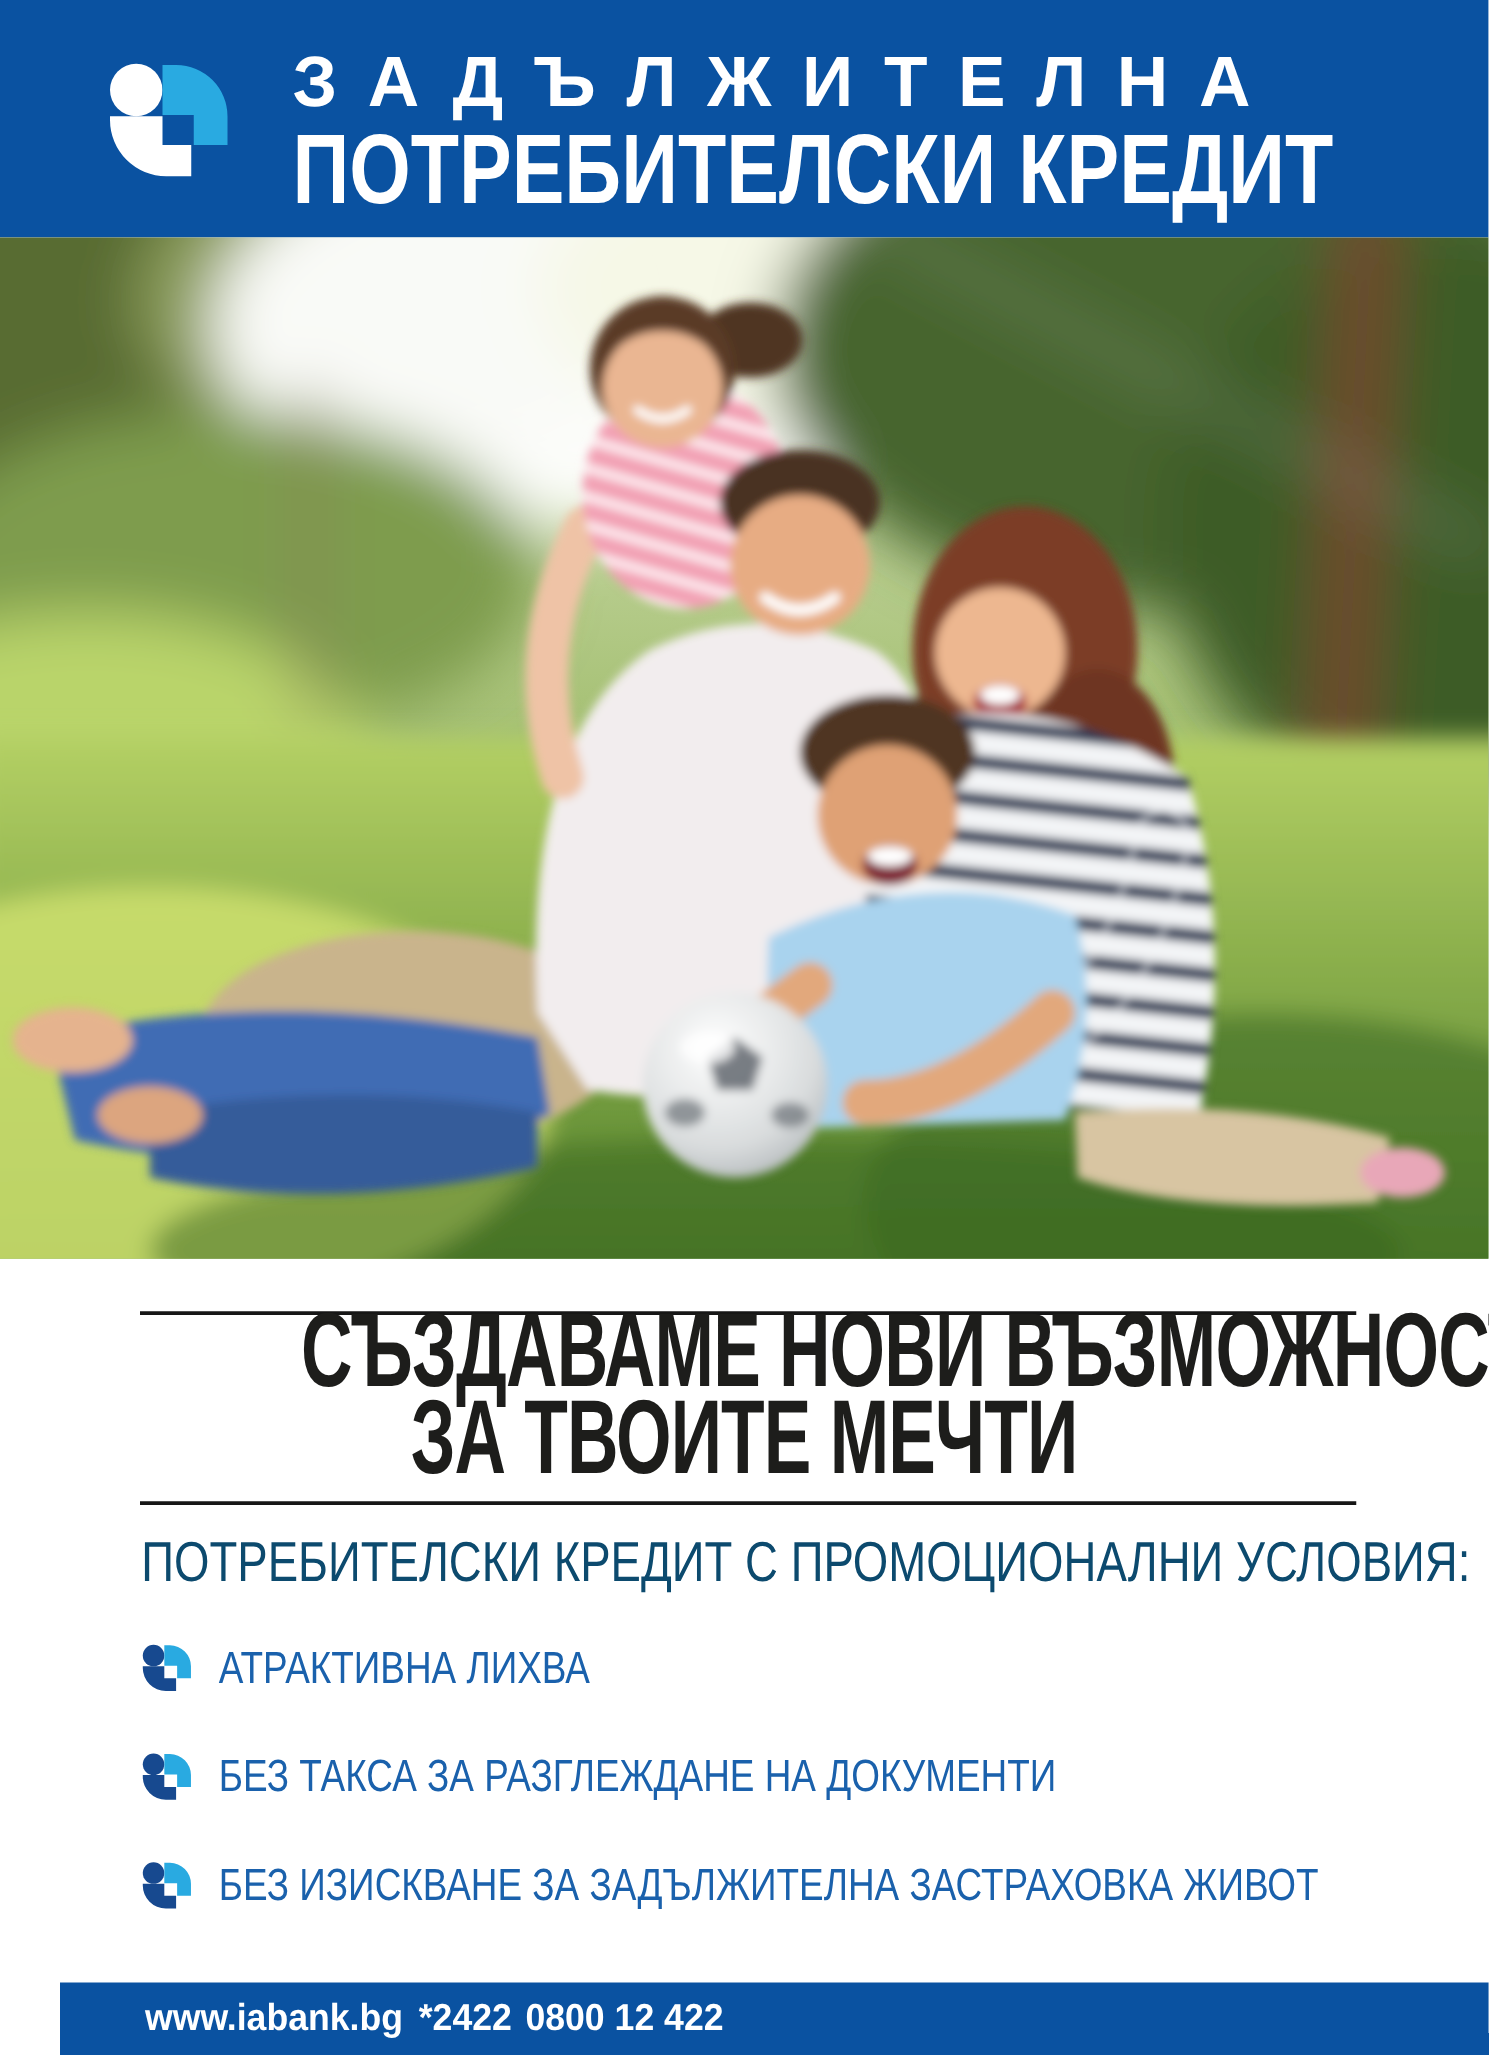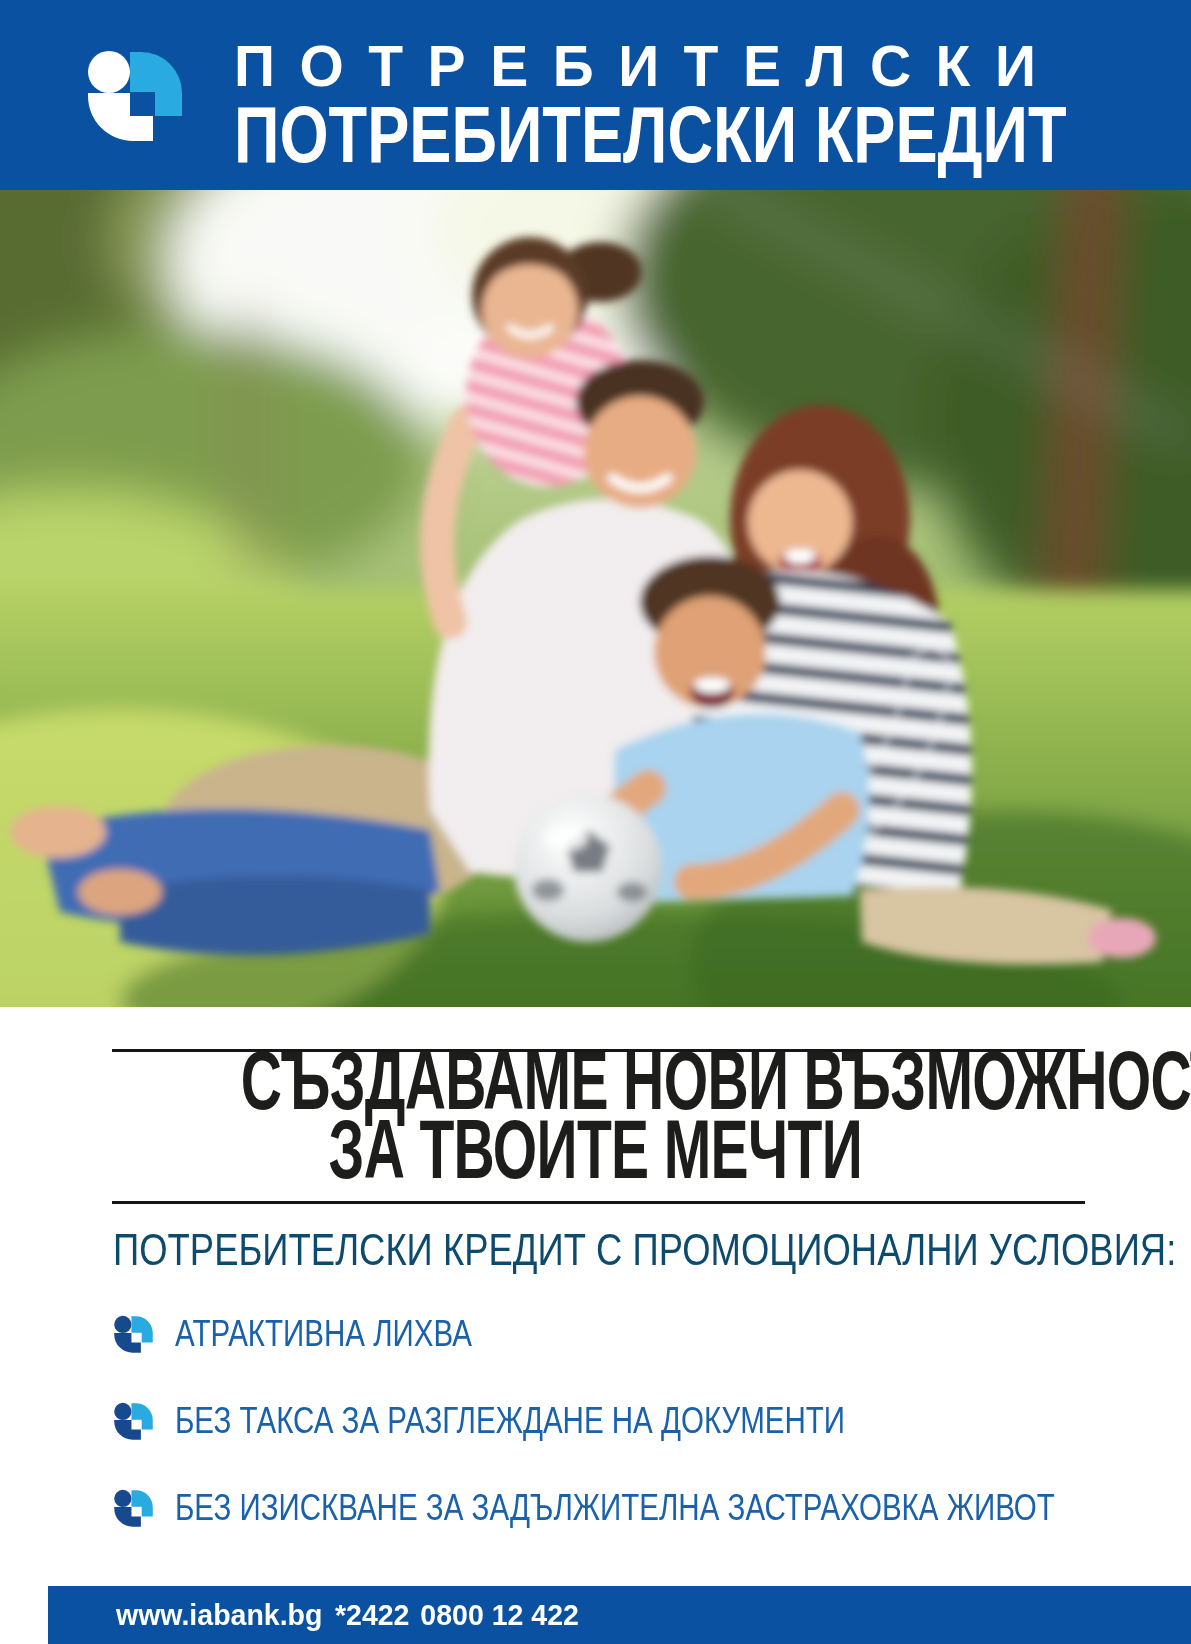--- a/index.html
+++ b/index.html
@@ -73,21 +73,21 @@
 
 <div class="poster">
 
   <div class="header">
     <svg class="header-logo" viewBox="0 0 100 100" aria-hidden="true">
       <circle cx="24" cy="28" r="21" fill="#ffffff"></circle>
       <path d="M45,8 L56,8 A41,41 0 0 1 97,49 L97,72 L70,72 L70,48 L45,48 Z" fill="#29aae1"></path>
       <path d="M3,49 L45,49 L45,72 L68,72 L68,97 L48,97 A45,45 0 0 1 3,52 Z" fill="#ffffff"></path>
     </svg>
     <div class="header-title">
-      <div class="title-line1">ПОТРЕБИТЕЛСКИ</div>
+      <div class="title-line1">ЗАДЪЛЖИТЕЛНА</div>
       <div class="title-line2">ПОТРЕБИТЕЛСКИ КРЕДИТ</div>
     </div>
   </div>
 
   <div class="photo" role="img" aria-label="Family with two children lying on park grass holding a soccer ball">
     <svg width="1191" height="817" viewBox="0 0 1191 817">
       <defs>
         <linearGradient id="skyG" x1="0" y1="0" x2="0" y2="1">
           <stop offset="0" stop-color="#dde6c4"></stop>
           <stop offset="0.45" stop-color="#a9c379"></stop>

